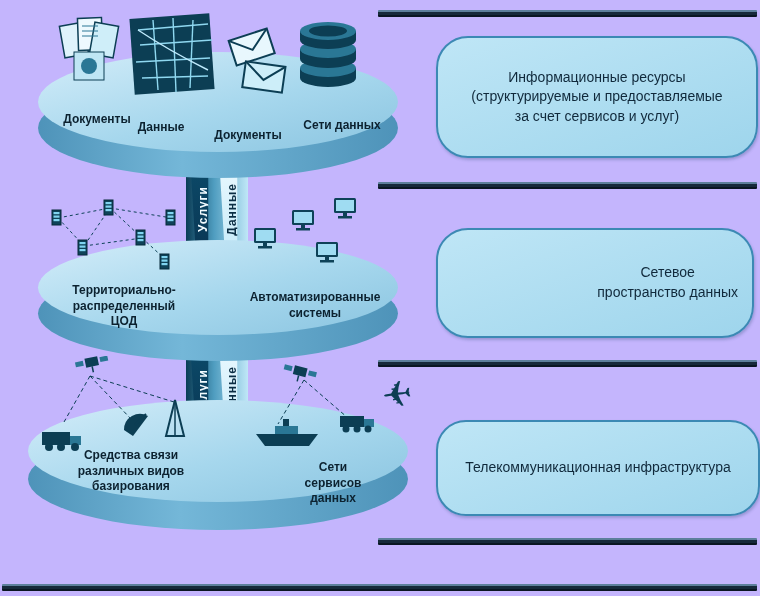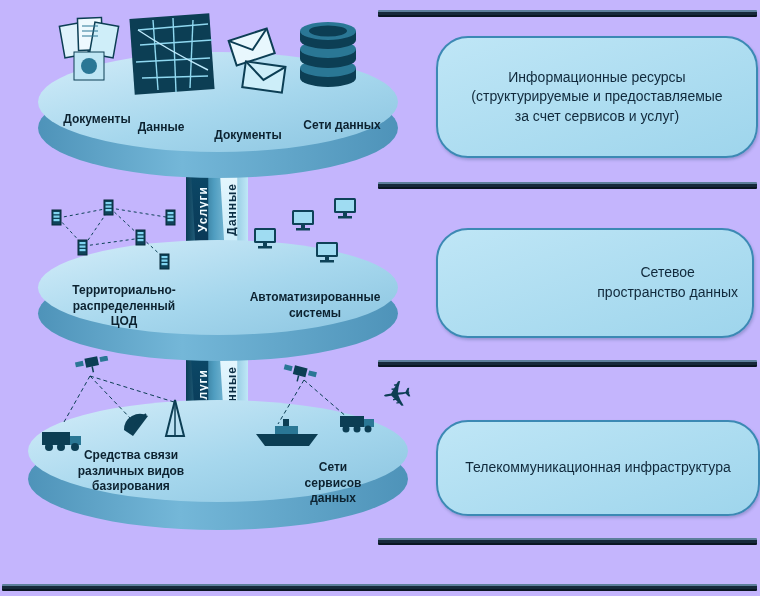--- a/index.html
+++ b/index.html
@@ -77,21 +77,21 @@
 
   <div class="info-box" style="left:436px;top:36px;width:318px;height:118px;">
     <div class="box-label">Информационные ресурсы
 (структурируемые и предоставляемые
 за счет сервисов и услуг)</div>
   </div>
   <div class="info-box" style="left:436px;top:228px;width:314px;height:106px;justify-content:flex-end;">
     <div class="box-label">Сетевое
 пространство данных</div>
   </div>
-  <div class="info-box" style="left:436px;top:420px;width:320px;height:92px;">
+  <div class="info-box" style="left:436px;top:420px;width:320px;height:92px;border-radius:30px;">
     <div class="box-label">Телекоммуникационная инфраструктура</div>
   </div>
 
   <div class="pillar" style="top:150px;height:118px;">
     <div class="p-arrow dark">
       <span class="vtext light">Услуги</span>
     </div>
     <div class="p-arrow light">
       <span class="vtext dark">Данные</span>
     </div>

